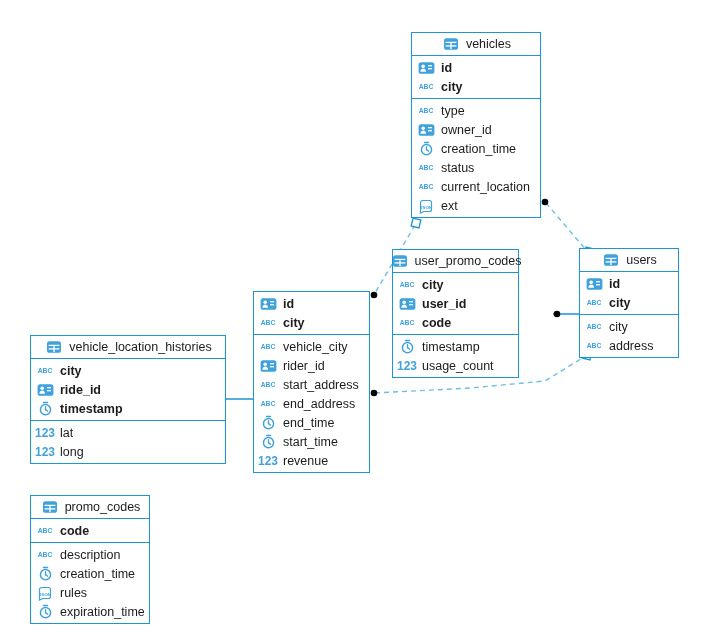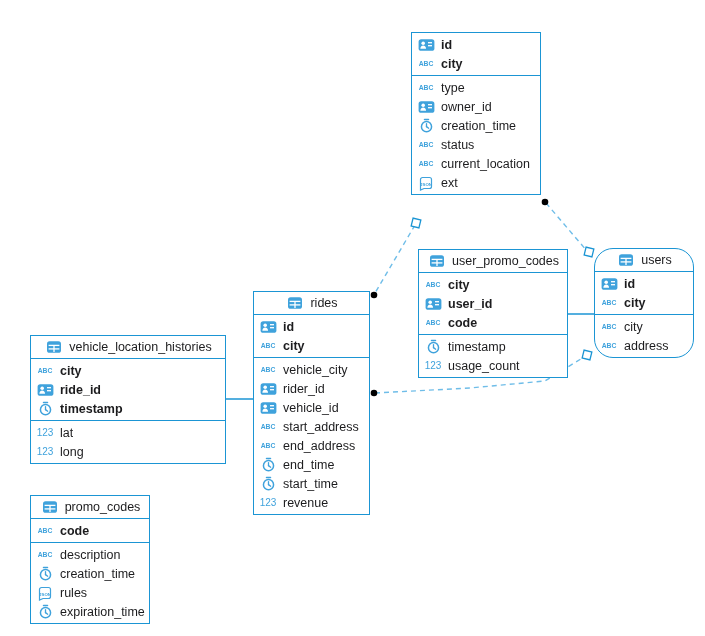--- a/index.html
+++ b/index.html
@@ -36,21 +36,21 @@
     white-space:nowrap;
   }
   .ticon{
     width:20px;min-width:20px;height:17px;
     display:inline-flex;align-items:center;justify-content:center;
   }
   .ticon.txt{
     font-size:6.8px;font-weight:700;color:var(--iconblue);
     letter-spacing:0;
   }
-  .ticon.txt.num{font-size:10px;font-weight:400;}
+  .ticon.txt.num{font-size:12px;font-weight:700;}
   .fname{overflow:hidden;text-overflow:ellipsis;}
 </style>
 </head>
 <body>
 
 <div id="canvas">
   <svg id="wires" xmlns="http://www.w3.org/2000/svg">
       <polyline points="214,399 253,399" fill="none" stroke="#1b95d4" stroke-width="1.4"></polyline>
       <circle cx="217" cy="399" r="3.3" fill="#000000"></circle>
       <polyline points="553,314 595,314" fill="none" stroke="#1b95d4" stroke-width="1.4"></polyline>
@@ -59,20 +59,31 @@
       <rect x="-4" y="-4" width="8" height="8" transform="translate(416,223) rotate(14)" fill="#ffffff" stroke="#1b95d4" stroke-width="1.3"></rect>
       <circle cx="374" cy="295" r="3.3" fill="#000000"></circle>
       <polyline points="546,203 587,251" fill="none" stroke="#6fbde8" stroke-width="1.4" stroke-dasharray="5 4"></polyline>
       <rect x="-4" y="-4" width="8" height="8" transform="translate(589,252) rotate(14)" fill="#ffffff" stroke="#1b95d4" stroke-width="1.3"></rect>
       <circle cx="545" cy="202" r="3.3" fill="#000000"></circle>
       <polyline points="375,393 470,388 545,381 584,357" fill="none" stroke="#6fbde8" stroke-width="1.4" stroke-dasharray="5 4"></polyline>
       <rect x="-4" y="-4" width="8" height="8" transform="translate(587,355) rotate(14)" fill="#ffffff" stroke="#1b95d4" stroke-width="1.3"></rect>
       <circle cx="374" cy="393" r="3.3" fill="#000000"></circle>
     </svg>
 <div class="table" style="left: 411px; top: 32px; width: 130px;">
+      <div class="thead">
+        <span class="ticon">
+          <svg width="16" height="16" viewBox="0 0 16 16">
+            <rect x="1" y="2.2" width="14" height="11.6" rx="2.6" fill="#3fa2dc"></rect>
+            <line x1="2.6" y1="6.4" x2="13.4" y2="6.4" stroke="#fff" stroke-width="1.3"></line>
+            <line x1="2.6" y1="9.9" x2="13.4" y2="9.9" stroke="#fff" stroke-width="1.3"></line>
+            <line x1="8" y1="6.4" x2="8" y2="12.9" stroke="#fff" stroke-width="1.3"></line>
+          </svg>
+        </span>
+        <span>vehicles</span>
+      </div>
       <div class="sec pk">
         <div class="row">
           <span class="ticon">
             <svg width="17" height="16" viewBox="0 0 17 16">
               <rect x="0.6" y="2.2" width="15.8" height="11.6" rx="2.6" fill="#3fa2dc"></rect>
               <circle cx="5.2" cy="6.3" r="1.8" fill="#fff"></circle>
               <path d="M2.3 11.8 C2.5 9.5 3.9 8.6 5.2 8.6 C6.5 8.6 7.9 9.5 8.1 11.8 Z" fill="#fff"></path>
               <line x1="10" y1="5.7" x2="14" y2="5.7" stroke="#fff" stroke-width="1.3"></line>
               <line x1="10" y1="8.7" x2="14" y2="8.7" stroke="#fff" stroke-width="1.3"></line>
             </svg>
@@ -124,21 +135,21 @@
           <span class="ticon">
             <svg width="16" height="16" viewBox="0 0 16 16">
               <path d="M2.5 4.5 a2 2 0 0 1 2-2 h7 a2 2 0 0 1 2 2 v7 a2 2 0 0 1 -2 2 h-5.5 l-3.5 1.5 z" fill="none" stroke="#3fa2dc" stroke-width="1.2"></path>
               <text x="8" y="11.4" font-size="4.4" font-weight="bold" text-anchor="middle" fill="#3fa2dc" font-family="Liberation Sans,sans-serif">JSON</text>
             </svg>
           </span>
           <span class="fname">ext</span>
         </div>
       </div>
     </div>
-    <div class="table" style="left: 418px; top: 249px; width: 150px;">
+    <div class="table" style="left: 392px; top: 249px; width: 127px;">
       <div class="thead">
         <span class="ticon">
           <svg width="16" height="16" viewBox="0 0 16 16">
             <rect x="1" y="2.2" width="14" height="11.6" rx="2.6" fill="#3fa2dc"></rect>
             <line x1="2.6" y1="6.4" x2="13.4" y2="6.4" stroke="#fff" stroke-width="1.3"></line>
             <line x1="2.6" y1="9.9" x2="13.4" y2="9.9" stroke="#fff" stroke-width="1.3"></line>
             <line x1="8" y1="6.4" x2="8" y2="12.9" stroke="#fff" stroke-width="1.3"></line>
           </svg>
         </span>
         <span>user_promo_codes</span>
@@ -176,21 +187,21 @@
             </svg>
           </span>
           <span class="fname">timestamp</span>
         </div>
         <div class="row">
           <span class="ticon txt num">123</span>
           <span class="fname">usage_count</span>
         </div>
       </div>
     </div>
-    <div class="table" style="left: 594px; top: 248px; width: 100px; border-radius: 19px;">
+    <div class="table" style="left: 579px; top: 248px; width: 100px;">
       <div class="thead">
         <span class="ticon">
           <svg width="16" height="16" viewBox="0 0 16 16">
             <rect x="1" y="2.2" width="14" height="11.6" rx="2.6" fill="#3fa2dc"></rect>
             <line x1="2.6" y1="6.4" x2="13.4" y2="6.4" stroke="#fff" stroke-width="1.3"></line>
             <line x1="2.6" y1="9.9" x2="13.4" y2="9.9" stroke="#fff" stroke-width="1.3"></line>
             <line x1="8" y1="6.4" x2="8" y2="12.9" stroke="#fff" stroke-width="1.3"></line>
           </svg>
         </span>
         <span>users</span>
@@ -218,31 +229,20 @@
           <span class="ticon txt">ABC</span>
           <span class="fname">city</span>
         </div>
         <div class="row">
           <span class="ticon txt">ABC</span>
           <span class="fname">address</span>
         </div>
       </div>
     </div>
     <div class="table" style="left: 253px; top: 291px; width: 117px;">
-      <div class="thead">
-        <span class="ticon">
-          <svg width="16" height="16" viewBox="0 0 16 16">
-            <rect x="1" y="2.2" width="14" height="11.6" rx="2.6" fill="#3fa2dc"></rect>
-            <line x1="2.6" y1="6.4" x2="13.4" y2="6.4" stroke="#fff" stroke-width="1.3"></line>
-            <line x1="2.6" y1="9.9" x2="13.4" y2="9.9" stroke="#fff" stroke-width="1.3"></line>
-            <line x1="8" y1="6.4" x2="8" y2="12.9" stroke="#fff" stroke-width="1.3"></line>
-          </svg>
-        </span>
-        <span>rides</span>
-      </div>
       <div class="sec pk">
         <div class="row">
           <span class="ticon">
             <svg width="17" height="16" viewBox="0 0 17 16">
               <rect x="0.6" y="2.2" width="15.8" height="11.6" rx="2.6" fill="#3fa2dc"></rect>
               <circle cx="5.2" cy="6.3" r="1.8" fill="#fff"></circle>
               <path d="M2.3 11.8 C2.5 9.5 3.9 8.6 5.2 8.6 C6.5 8.6 7.9 9.5 8.1 11.8 Z" fill="#fff"></path>
               <line x1="10" y1="5.7" x2="14" y2="5.7" stroke="#fff" stroke-width="1.3"></line>
               <line x1="10" y1="8.7" x2="14" y2="8.7" stroke="#fff" stroke-width="1.3"></line>
             </svg>
@@ -263,32 +263,20 @@
           <span class="ticon">
             <svg width="17" height="16" viewBox="0 0 17 16">
               <rect x="0.6" y="2.2" width="15.8" height="11.6" rx="2.6" fill="#3fa2dc"></rect>
               <circle cx="5.2" cy="6.3" r="1.8" fill="#fff"></circle>
               <path d="M2.3 11.8 C2.5 9.5 3.9 8.6 5.2 8.6 C6.5 8.6 7.9 9.5 8.1 11.8 Z" fill="#fff"></path>
               <line x1="10" y1="5.7" x2="14" y2="5.7" stroke="#fff" stroke-width="1.3"></line>
               <line x1="10" y1="8.7" x2="14" y2="8.7" stroke="#fff" stroke-width="1.3"></line>
             </svg>
           </span>
           <span class="fname">rider_id</span>
-        </div>
-        <div class="row">
-          <span class="ticon">
-            <svg width="17" height="16" viewBox="0 0 17 16">
-              <rect x="0.6" y="2.2" width="15.8" height="11.6" rx="2.6" fill="#3fa2dc"></rect>
-              <circle cx="5.2" cy="6.3" r="1.8" fill="#fff"></circle>
-              <path d="M2.3 11.8 C2.5 9.5 3.9 8.6 5.2 8.6 C6.5 8.6 7.9 9.5 8.1 11.8 Z" fill="#fff"></path>
-              <line x1="10" y1="5.7" x2="14" y2="5.7" stroke="#fff" stroke-width="1.3"></line>
-              <line x1="10" y1="8.7" x2="14" y2="8.7" stroke="#fff" stroke-width="1.3"></line>
-            </svg>
-          </span>
-          <span class="fname">vehicle_id</span>
         </div>
         <div class="row">
           <span class="ticon txt">ABC</span>
           <span class="fname">start_address</span>
         </div>
         <div class="row">
           <span class="ticon txt">ABC</span>
           <span class="fname">end_address</span>
         </div>
         <div class="row">

